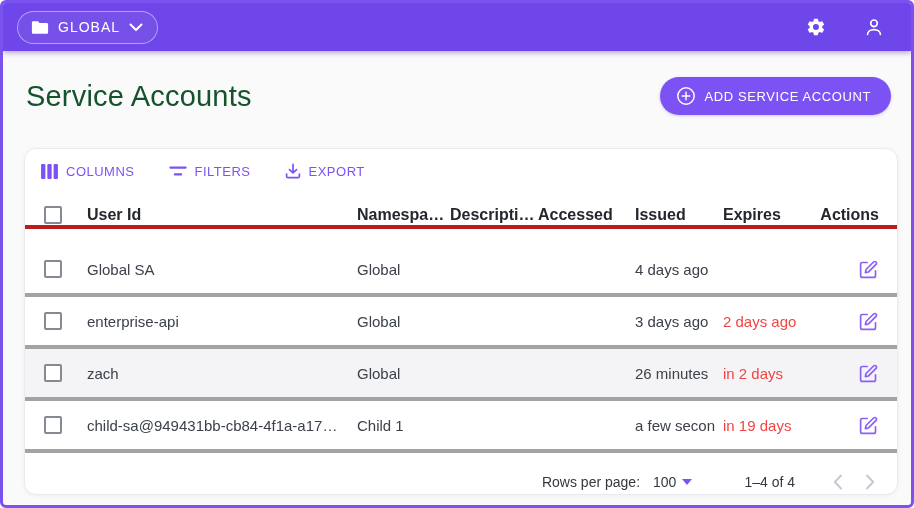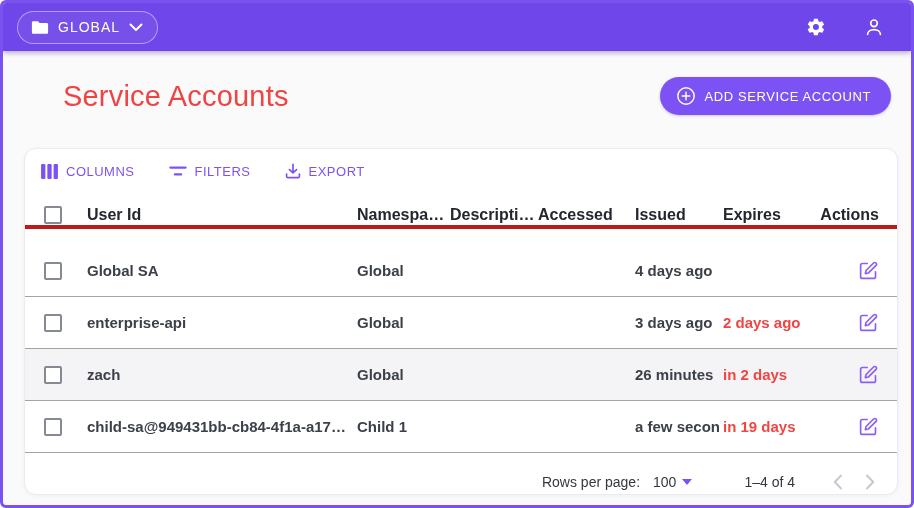--- a/index.html
+++ b/index.html
@@ -42,21 +42,21 @@
     color: #fff; cursor: pointer;
   }
   .appbar-iconbtn + .appbar-iconbtn { margin-left: 24px; }
 
   
   .page-head {
     display: flex; align-items: center; justify-content: space-between;
     padding: 26px 20px 0 23px;
   }
   .page-title {
-    font-size: 29px; font-weight: 500; color: #ef4444; letter-spacing: 0.2px; margin-left: 37px;
+    font-size: 29px; font-weight: 500; color: #14532d; letter-spacing: 0.2px;
   }
   .add-btn {
     display: flex; align-items: center; gap: 9px;
     background: #7c52f5; color: #fff;
     border: none; border-radius: 19px;
     height: 38px; padding: 0 20px 0 16px;
     font-family: "Liberation Sans", sans-serif;
     font-size: 13px; font-weight: 400; letter-spacing: 0.6px;
     cursor: pointer;
     box-shadow: 0 1px 3px rgba(80,40,200,0.25);
@@ -88,24 +88,23 @@
 
   
   .thead, .trow { display: flex; align-items: center; }
   .thead {
     height: 47px;
     border-bottom: 4px solid #b91c1c;
     font-weight: bold; font-size: 16px; color: #24272e;
   }
   .trow {
     height: 52px;
-    border-bottom: 1px solid #a3a3a3;
+    border-bottom: 4px solid #a3a3a3;
     font-size: 15px; color: #3c4149;
     cursor: pointer;
-    font-weight: bold;
   }
   .trow.highlight { background: #f4f4f6; }
 
   .cell { white-space: nowrap; overflow: hidden; }
   .c-check  { width: 62px; flex: none; padding-left: 19px; display: flex; align-items: center; }
   .c-userid { width: 270px; flex: none; }
   .c-ns     { width: 93px;  flex: none; }
   .c-desc   { width: 88px;  flex: none; }
   .c-acc    { width: 97px;  flex: none; }
   .c-issued { width: 88px;  flex: none; }

